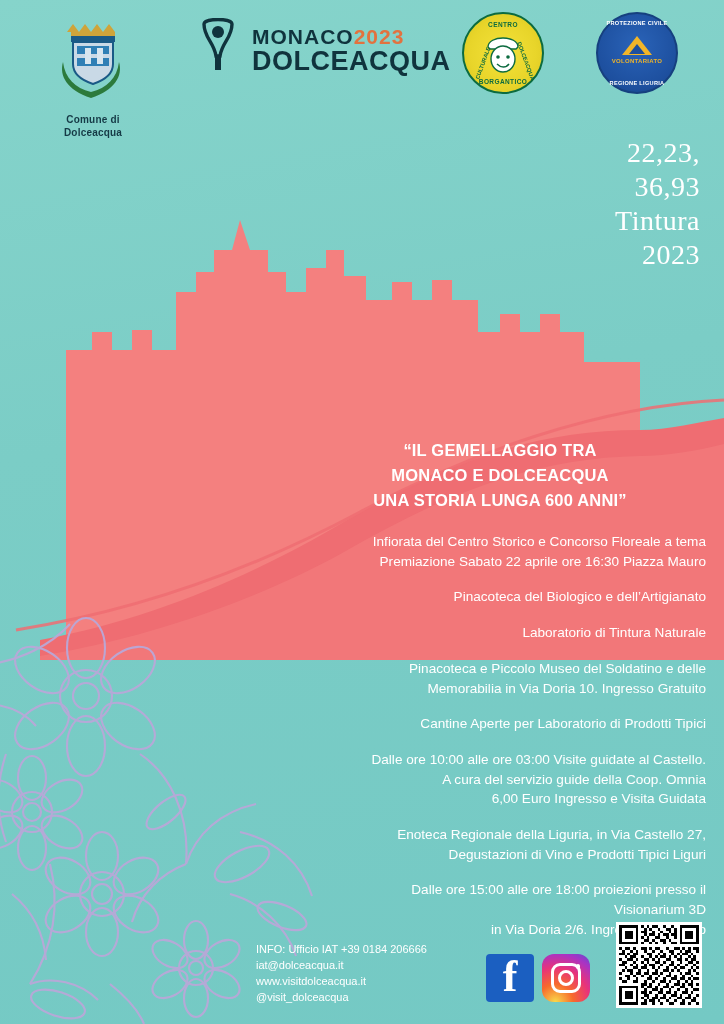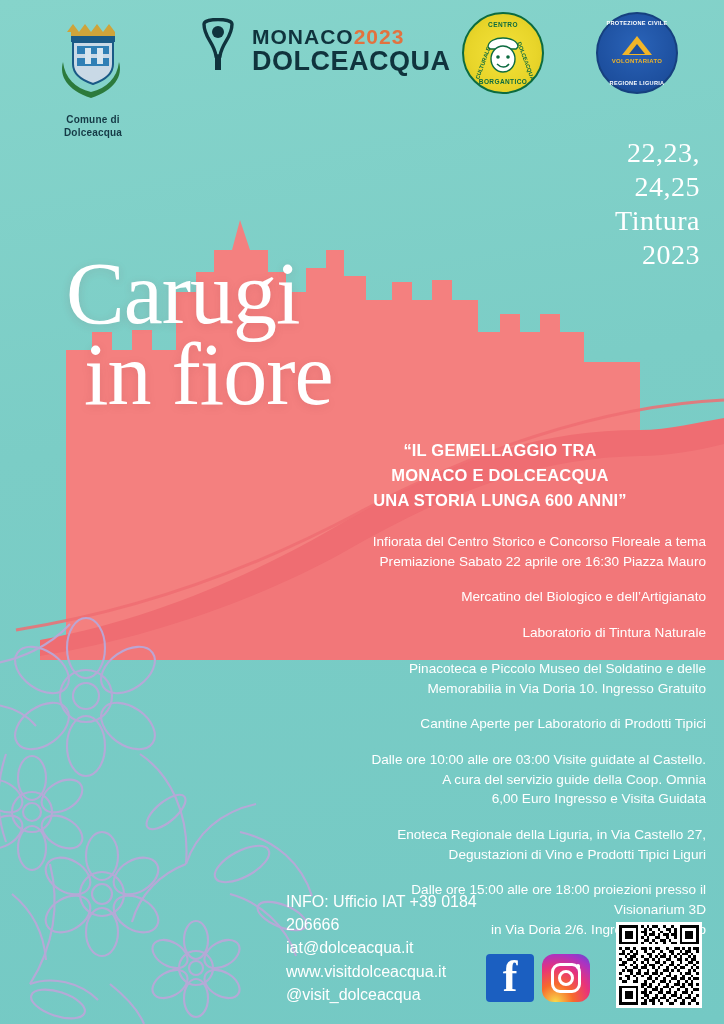--- a/index.html
+++ b/index.html
@@ -125,22 +125,22 @@
     position: absolute; left: 286px; top: 532px; width: 420px;
     text-align: right; color: #ffffff;
     font-size: 13.6px; line-height: 1.45;
   }
   .program .item { margin-bottom: 16px; }
   .program .item:last-child { margin-bottom: 0; }
   .program .item div { white-space: pre-line; }
 
   
   .info {
-    position: absolute; left: 286px; bottom: 18px; width: 210px;
-    color: #ffffff; font-size: 16px; line-height: 1.45;
+    position: absolute; left: 256px; bottom: 18px; width: 210px;
+    color: #ffffff; font-size: 11px; line-height: 1.45;
   }
   .fb {
     position: absolute; left: 486px; bottom: 22px;
     width: 48px; height: 48px; border-radius: 4px; background: #1b5fc1;
     color: #ffffff; font-family: "Liberation Serif", serif;
     font-size: 44px; font-weight: bold; line-height: 46px; text-align: center;
     overflow: hidden;
   }
   .ig {
     position: absolute; left: 542px; bottom: 22px;
@@ -306,41 +306,37 @@
       <div class="pc-top">PROTEZIONE CIVILE</div>
       <div class="pc-tri"></div>
       <div class="pc-tri-in"></div>
       <div class="pc-mid">VOLONTARIATO</div>
       <div class="pc-bot">REGIONE LIGURIA</div>
     </div>
   </div>
 
   <div class="dates">
     <div>22,23,</div>
-    <div>24,25</div>
+    <div>36,93</div>
     <div>Tintura</div>
     <div>2023</div>
   </div>
 
-  <div class="title-main">
-    <span>Carugi</span>
-    <span class="l2">in fiore</span>
-  </div>
 
   <div class="claim" style="white-space:pre-line">“IL GEMELLAGGIO TRA
 MONACO E DOLCEACQUA
 UNA STORIA LUNGA 600 ANNI”</div>
 
   <div class="program">
     <div class="item">
         <div>Infiorata del Centro Storico e Concorso Floreale a tema
 Premiazione Sabato 22 aprile ore 16:30 Piazza Mauro</div>
       </div>
     <div class="item">
-        <div>Mercatino del Biologico e dell’Artigianato</div>
+        <div>Pinacoteca del Biologico e dell’Artigianato</div>
       </div>
     <div class="item">
         <div>Laboratorio di Tintura Naturale</div>
       </div>
     <div class="item">
         <div>Pinacoteca e Piccolo Museo del Soldatino e delle
 Memorabilia in Via Doria 10. Ingresso Gratuito</div>
       </div>
     <div class="item">
         <div>Cantine Aperte per Laboratorio di Prodotti Tipici</div>

